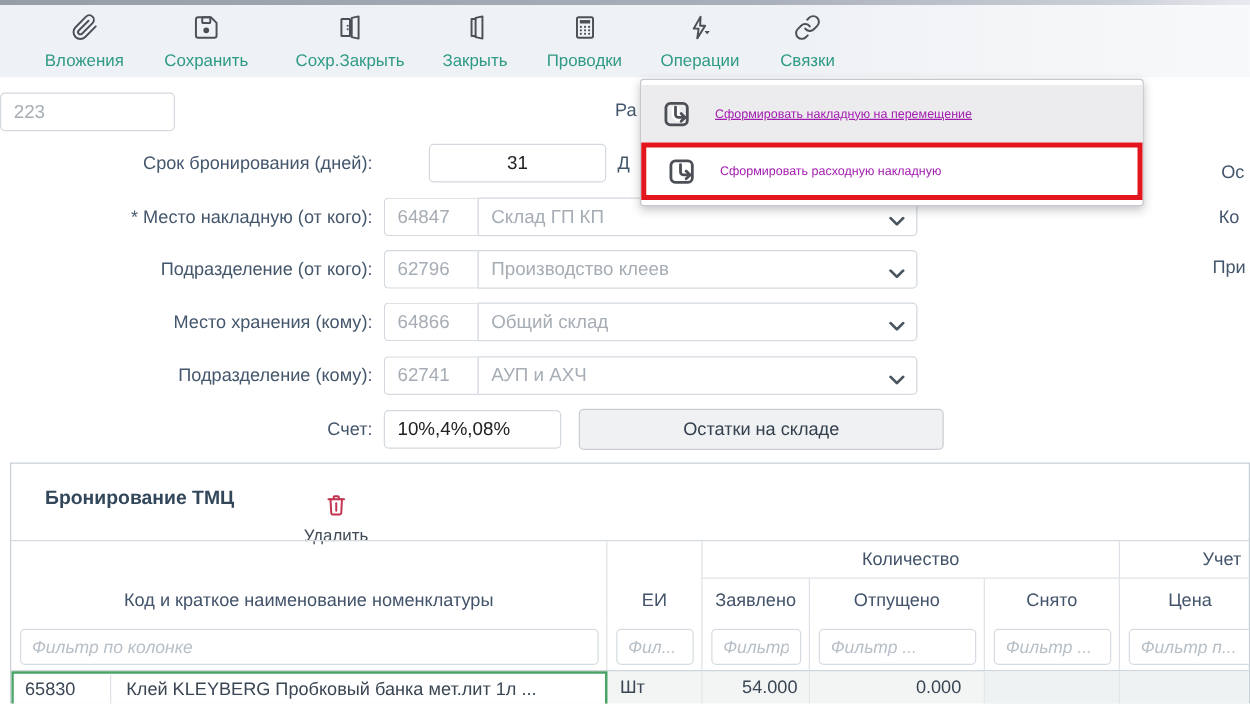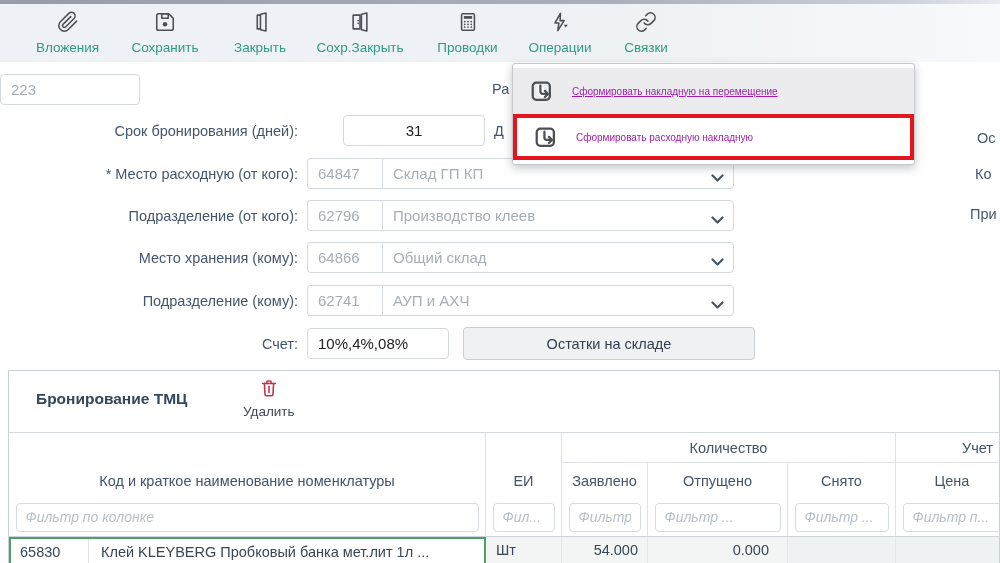--- a/index.html
+++ b/index.html
@@ -46,21 +46,21 @@
   .micon svg { width:26px; height:26px; }
   .mtext { font-size:10px; color:#a21caf; white-space:nowrap; }
   .mitem.hover .mtext { text-decoration:underline; }
   .redbox { border:4px solid #e3151d; background:#fff; }
   .redbox .mitem { height:38px; }
 
   
   .panel { position:absolute; left:8px; top:370px; width:992px; height:200px; background:#fff;
     border:1px solid #c9d0d7; overflow:hidden; }
   .ptitle { position:absolute; left:27px; top:19px; font-size:15.5px; font-weight:bold; color:#33475b; white-space:nowrap; }
-  .delbtn { position:absolute; left:234px; top:7px; display:flex; flex-direction:column; align-items:center; cursor:pointer; }
+  .delbtn { position:absolute; left:234px; top:23px; display:flex; flex-direction:column; align-items:center; cursor:pointer; }
   .delbtn svg { width:20px; height:20px; stroke:#c2334d; fill:none; stroke-width:1.9; stroke-linecap:round; stroke-linejoin:round; }
   .delbtn .dlabel { margin-top:2px; font-size:13.5px; color:#3f4a56; }
 
   
   .tbl { position:absolute; left:0; top:61px; width:1060px; border-top:1px solid #d3d9de;
     display:grid; grid-template-columns:477px 76px 86px 140px 108px 112px; grid-template-rows:30px 35px 38px; }
   .hc { font-size:14.5px; color:#42536a; }
   .br { border-right:1px solid #dfe3e7; }
   .bb { border-bottom:1px solid #dfe3e7; }
   .h-name { grid-column:1; grid-row:1/3; display:flex; align-items:flex-end; justify-content:center; padding-bottom:9px; }
@@ -104,39 +104,39 @@
     <div class="tbtn w2">
       <span>
         <svg viewBox="0 0 24 24">
             <path d="M19 21H5a2 2 0 0 1-2-2V5a2 2 0 0 1 2-2h11l5 5v11a2 2 0 0 1-2 2z"></path>
             <rect x="8.5" y="3" width="7" height="5" rx="0.5"></rect>
             <circle cx="12" cy="14.5" r="2.5" fill="#4c5056" stroke="none"></circle>
           </svg>
       </span>
       <span class="tlabel">Сохранить</span>
     </div>
-    <div class="tbtn w4">
-      <span>
-        <svg viewBox="0 0 24 24">
-            <path d="M12.5 4.5 H9 V19.5 H12.5"></path>
-            <path d="M12.5 3.6 L18.5 2.3 V21.7 L12.5 20.4 Z"></path>
-          </svg>
-      </span>
-      <span class="tlabel">Закрыть</span>
-    </div>
     <div class="tbtn w3">
       <span>
         <svg viewBox="0 0 24 24">
             <rect x="4.5" y="4.5" width="7.5" height="15" rx="0.5"></rect>
             <circle cx="10" cy="10.5" r="0.9" fill="#4c5056" stroke="none"></circle>
             <circle cx="10" cy="13.5" r="0.9" fill="#4c5056" stroke="none"></circle>
             <path d="M13.5 3.6 L19.5 2.3 V21.7 L13.5 20.4 Z"></path>
           </svg>
       </span>
       <span class="tlabel">Сохр.Закрыть</span>
+    </div>
+    <div class="tbtn w4">
+      <span>
+        <svg viewBox="0 0 24 24">
+            <path d="M12.5 4.5 H9 V19.5 H12.5"></path>
+            <path d="M12.5 3.6 L18.5 2.3 V21.7 L12.5 20.4 Z"></path>
+          </svg>
+      </span>
+      <span class="tlabel">Закрыть</span>
     </div>
     <div class="tbtn w5">
       <span>
         <svg viewBox="0 0 24 24">
             <rect x="5" y="3" width="14" height="18" rx="1.5"></rect>
             <rect x="7.5" y="5.5" width="9" height="3" fill="#4c5056" stroke="none"></rect>
             <g fill="#4c5056" stroke="none">
               <circle cx="8.4" cy="11.5" r="0.95"></circle>
               <circle cx="12" cy="11.5" r="0.95"></circle>
               <circle cx="15.6" cy="11.5" r="0.95"></circle>
@@ -176,21 +176,21 @@
     <div class="frow" style="top:12px">
       <input class="inp dim" style="width: 140px;" value="223">
     </div>
 
     <div class="frow" style="top:53px">
       <span class="flabel">Срок бронирования (дней):</span>
       <input class="inp ta-r" style="width: 142px;" value="31">
     </div>
 
     <div class="frow" style="top:96px">
-      <span class="flabel">* Место расходную (от кого):</span>
+      <span class="flabel">* Место накладную (от кого):</span>
       <span class="lookup">
         <input class="inp dim lk-code" value="64847" style="">
         <span class="lk-namewrap">
           <input class="inp dim lk-name" value="Склад ГП КП" style="">
           <span class="chev"><svg viewBox="0 0 13 9">
                 <polyline points="1.5,1.5 6.5,6.5 11.5,1.5"></polyline>
               </svg></span>
         </span>
       </span>
     </div>

